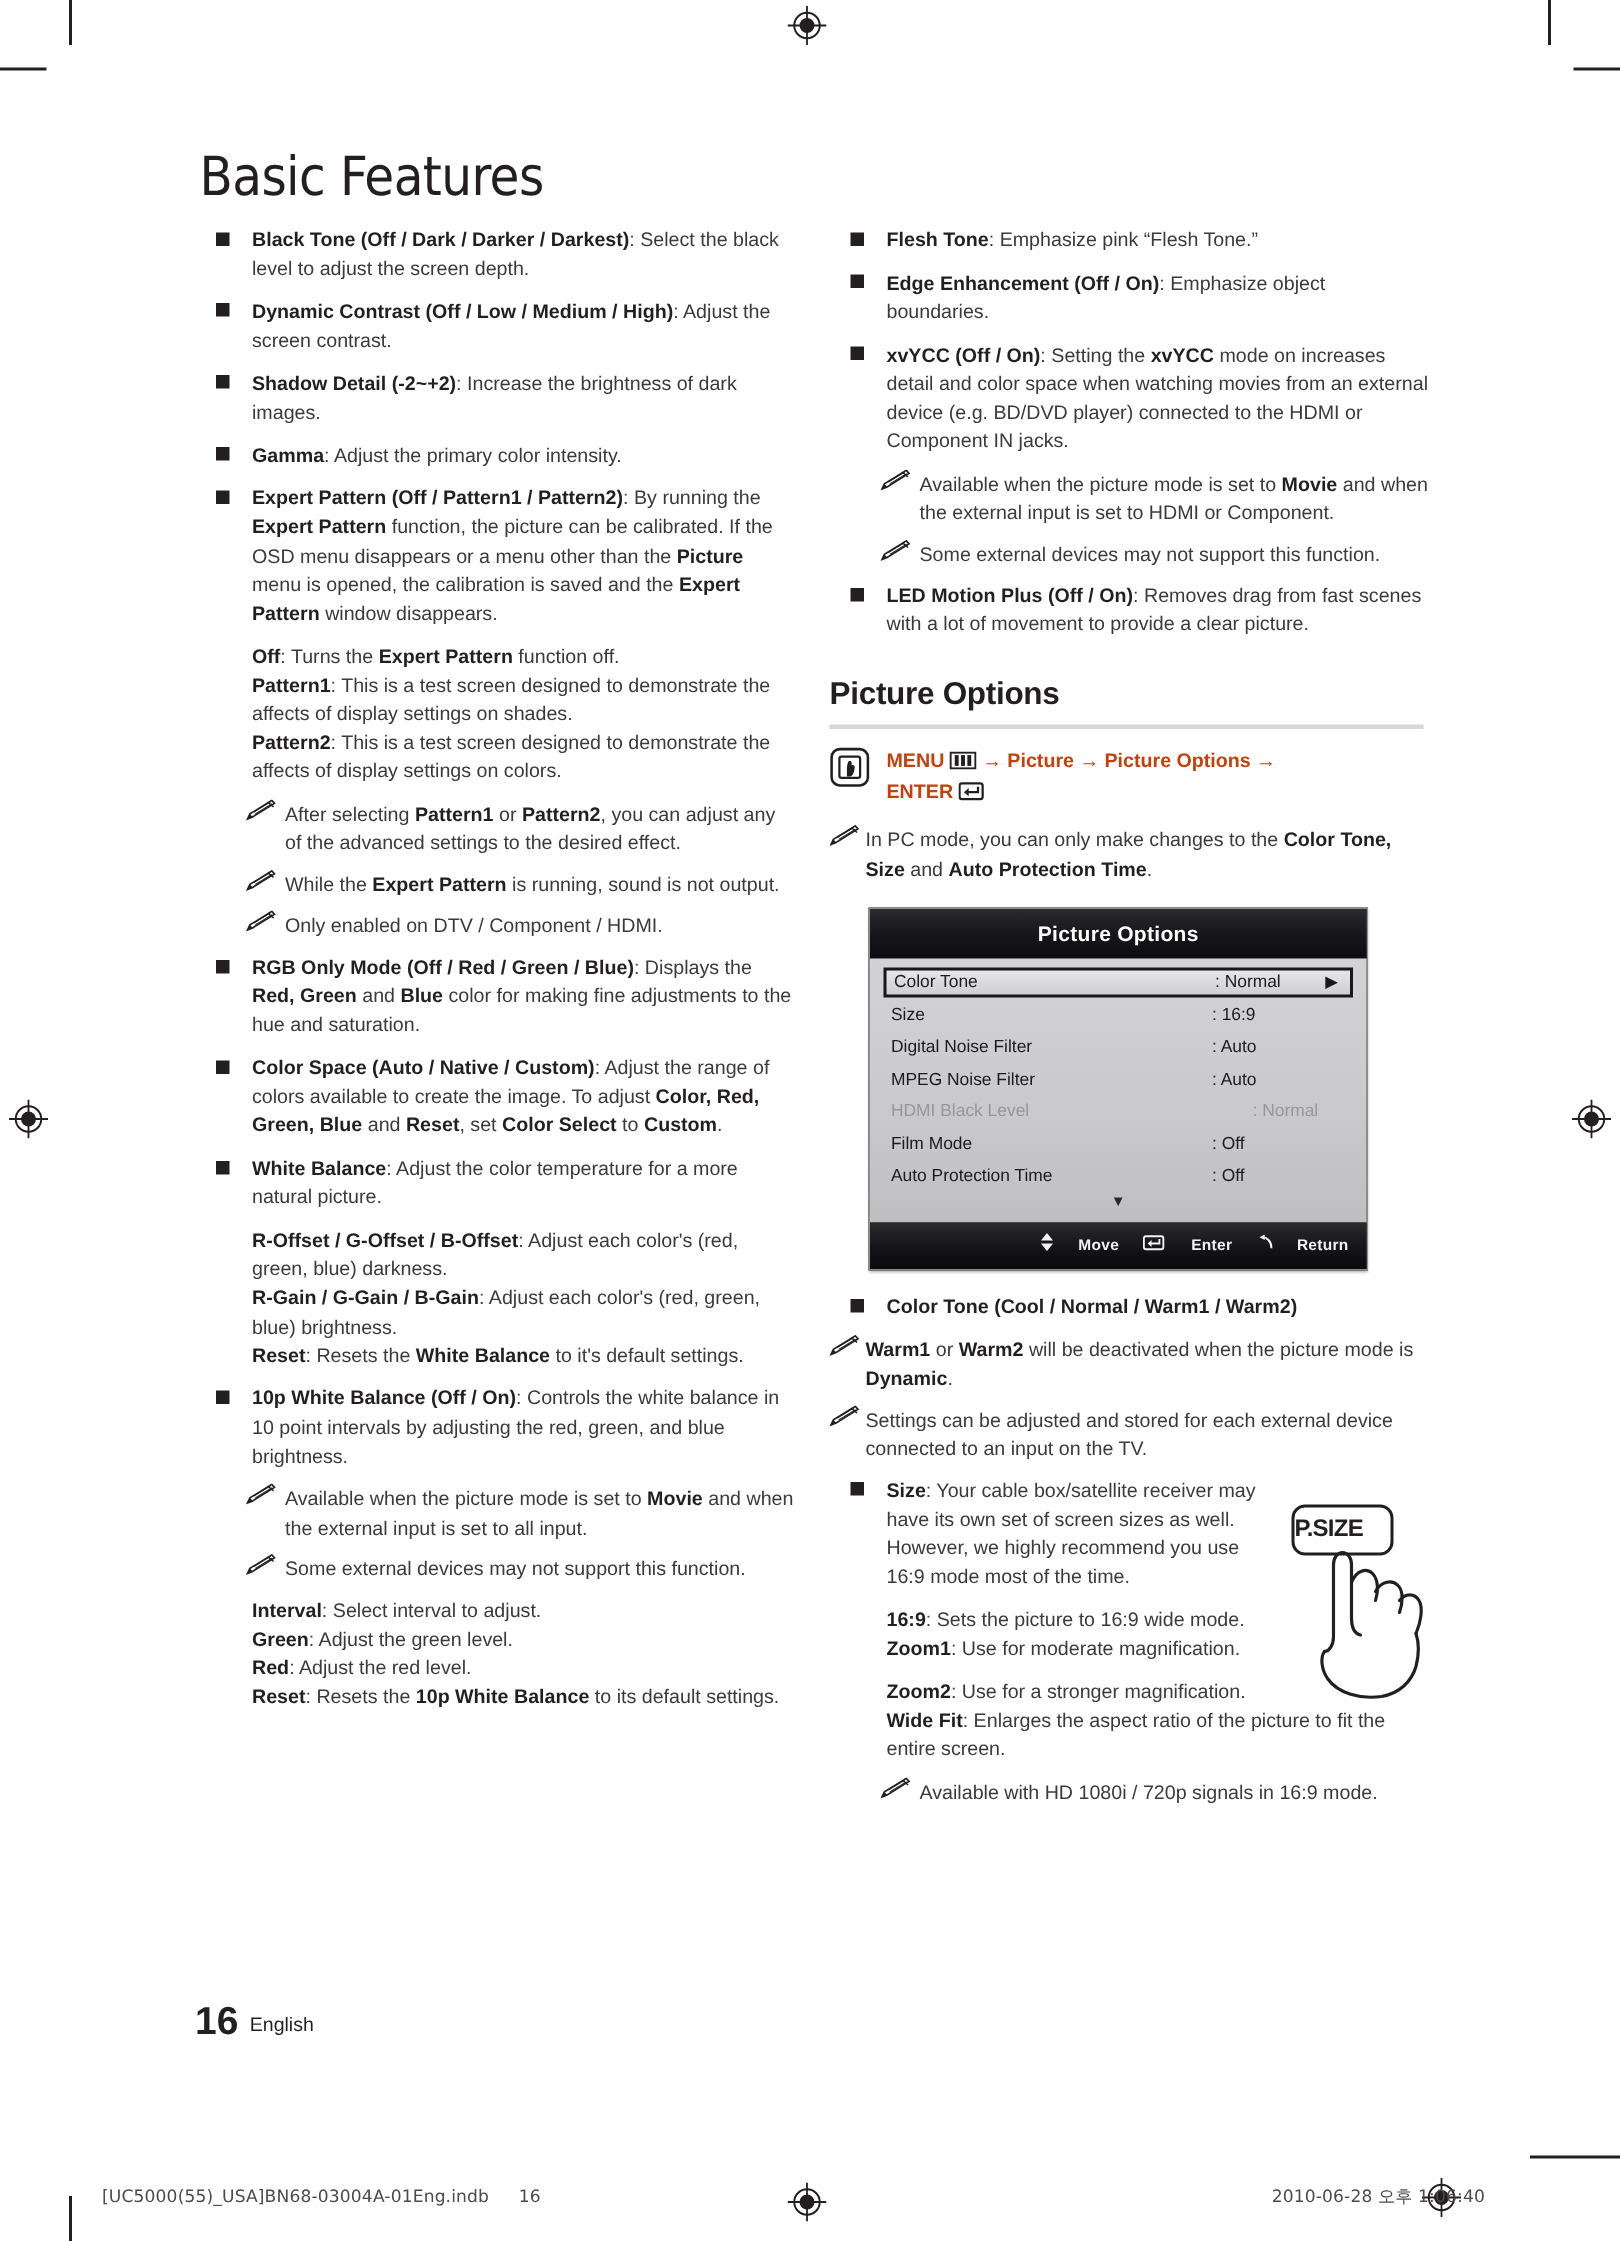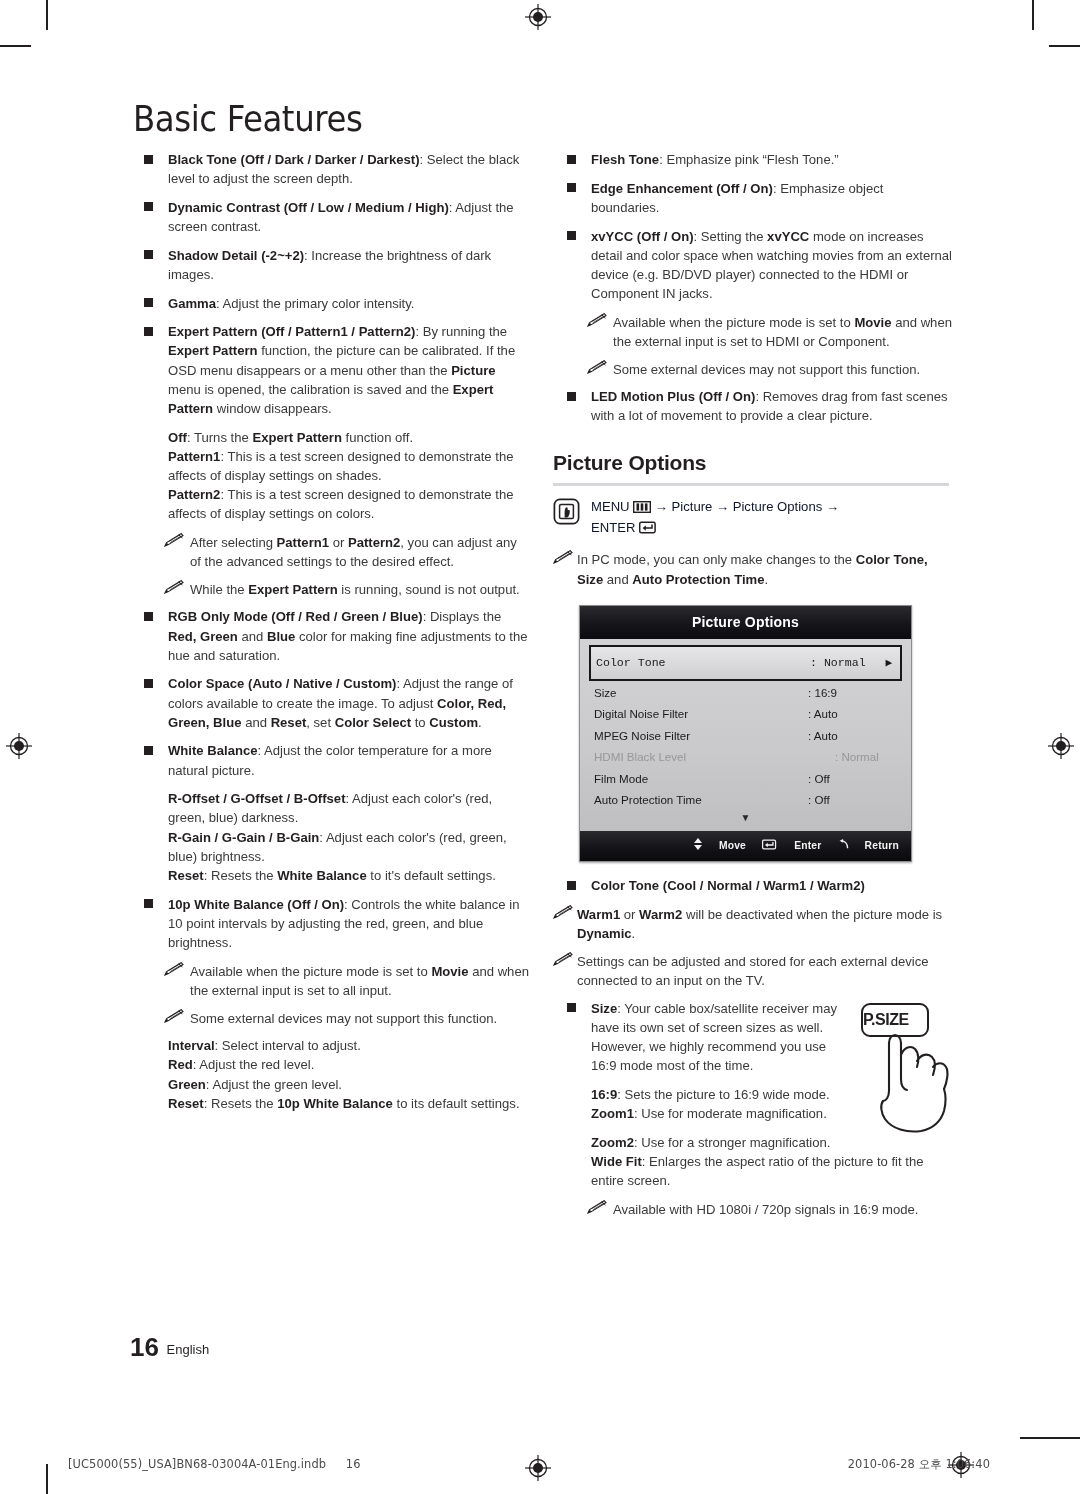--- a/index.html
+++ b/index.html
@@ -99,22 +99,22 @@
     background: #d7d7d9;
     width: 396px;
     margin-bottom: 12px;
   }
 
   
   .path {
     position: relative;
     padding-left: 38px;
     margin-bottom: 11px;
-    font-weight: normal;
-    color: #0f172a;
+    font-weight: bold;
+    color: #c2410c;
     line-height: 1.42;
   }
   .path .remote-ic {
     position: absolute;
     left: 0px; top: 0px;
     width: 27px; height: 27px;
   }
   .glyph-menu, .glyph-enter {
     display: inline-block;
     vertical-align: -2px;
@@ -147,24 +147,23 @@
     display: flex;
     align-items: center;
     height: 21.5px;
     padding: 0 4px 0 5px;
   }
   .osd-row .k { width: 170px; }
   .osd-row .v { flex: 1; margin-left: 44px; }
   .osd-row.sel {
     border: 2px solid #18181a;
     background: linear-gradient(180deg,#e6e6e8,#cfcfd1);
-    height: 36px;
+    height: 20px;
     margin: 0 0 1px 0;
     position: relative;
-    font-family: Liberation Mono, monospace;
   }
   .osd-row.sel .arrow {
     position: absolute; right: 8px; top: 50%;
     transform: translateY(-50%);
     font-size: 11px; color:#18181a;
   }
   .osd-row.dim { color: #97979a; gap: 27px; }
   .osd-down {
     text-align: center;
     font-size: 10px;
@@ -296,20 +295,27 @@
     <path d="M2.8 9.8 L4.4 11.5 L1.1 12.9 z" fill="#231f20"></path>
     <path d="M5.2 8.4 L16.4 1.6 M6.2 9.6 L17.4 2.8" stroke="#231f20" stroke-width=".7" fill="none"></path>
   </svg></span><span>After selecting <b>Pattern1</b> or <b>Pattern2</b>, you can adjust any of the advanced settings to the desired effect.</span></div>
         <div class="note"><span class="pencil">
   <svg width="20" height="14" viewBox="0 0 20 14">
     <path d="M1 13 L4.4 11.6 L19 2.6 L17.2 0.6 L2.6 9.6 z" fill="none" stroke="#231f20" stroke-width="1.1"></path>
     <path d="M14.6 1.8 L18.4 5.0" fill="none" stroke="#231f20" stroke-width="1"></path>
     <path d="M2.8 9.8 L4.4 11.5 L1.1 12.9 z" fill="#231f20"></path>
     <path d="M5.2 8.4 L16.4 1.6 M6.2 9.6 L17.4 2.8" stroke="#231f20" stroke-width=".7" fill="none"></path>
   </svg></span><span>While the <b>Expert Pattern</b> is running, sound is not output.</span></div>
+        <div class="note"><span class="pencil">
+  <svg width="20" height="14" viewBox="0 0 20 14">
+    <path d="M1 13 L4.4 11.6 L19 2.6 L17.2 0.6 L2.6 9.6 z" fill="none" stroke="#231f20" stroke-width="1.1"></path>
+    <path d="M14.6 1.8 L18.4 5.0" fill="none" stroke="#231f20" stroke-width="1"></path>
+    <path d="M2.8 9.8 L4.4 11.5 L1.1 12.9 z" fill="#231f20"></path>
+    <path d="M5.2 8.4 L16.4 1.6 M6.2 9.6 L17.4 2.8" stroke="#231f20" stroke-width=".7" fill="none"></path>
+  </svg></span><span>Only enabled on DTV / Component / HDMI.</span></div>
         <div class="item"><span class="bullet"></span><span><b>RGB Only Mode (Off / Red / Green / Blue)</b>: Displays the <b>Red, Green</b> and <b>Blue</b> color for making fine adjustments to the hue and saturation.</span></div>
         <div class="item"><span class="bullet"></span><span><b>Color Space (Auto / Native / Custom)</b>: Adjust the range of colors available to create the image. To adjust <b>Color, Red, Green, Blue</b> and <b>Reset</b>, set <b>Color Select</b> to <b>Custom</b>.</span></div>
         <div class="item"><span class="bullet"></span><span><b>White Balance</b>: Adjust the color temperature for a more natural picture.</span></div>
         <div class="sub tight"><span><b>R-Offset / G-Offset / B-Offset</b>: Adjust each color's (red, green, blue) darkness.</span></div>
         <div class="sub tight"><span><b>R-Gain / G-Gain / B-Gain</b>: Adjust each color's (red, green, blue) brightness.</span></div>
         <div class="sub"><span><b>Reset</b>: Resets the <b>White Balance</b> to it's default settings.</span></div>
         <div class="item"><span class="bullet"></span><span><b>10p White Balance (Off / On)</b>: Controls the white balance in 10 point intervals by adjusting the red, green, and blue brightness.</span></div>
         <div class="note"><span class="pencil">
   <svg width="20" height="14" viewBox="0 0 20 14">
     <path d="M1 13 L4.4 11.6 L19 2.6 L17.2 0.6 L2.6 9.6 z" fill="none" stroke="#231f20" stroke-width="1.1"></path>
@@ -318,22 +324,22 @@
     <path d="M5.2 8.4 L16.4 1.6 M6.2 9.6 L17.4 2.8" stroke="#231f20" stroke-width=".7" fill="none"></path>
   </svg></span><span>Available when the picture mode is set to <b>Movie</b> and when the external input is set to all input.</span></div>
         <div class="note"><span class="pencil">
   <svg width="20" height="14" viewBox="0 0 20 14">
     <path d="M1 13 L4.4 11.6 L19 2.6 L17.2 0.6 L2.6 9.6 z" fill="none" stroke="#231f20" stroke-width="1.1"></path>
     <path d="M14.6 1.8 L18.4 5.0" fill="none" stroke="#231f20" stroke-width="1"></path>
     <path d="M2.8 9.8 L4.4 11.5 L1.1 12.9 z" fill="#231f20"></path>
     <path d="M5.2 8.4 L16.4 1.6 M6.2 9.6 L17.4 2.8" stroke="#231f20" stroke-width=".7" fill="none"></path>
   </svg></span><span>Some external devices may not support this function.</span></div>
         <div class="sub tight"><span><b>Interval</b>: Select interval to adjust.</span></div>
+        <div class="sub tight"><span><b>Green</b>: Adjust the green level.</span></div>
         <div class="sub tight"><span><b>Red</b>: Adjust the red level.</span></div>
-        <div class="sub tight"><span><b>Green</b>: Adjust the green level.</span></div>
         <div class="sub tight"><span><b>Reset</b>: Resets the <b>10p White Balance</b> to its default settings.</span></div>
       </div>
 
     <div class="col col-right">
       <div id="right-top">
           <div class="item"><span class="bullet"></span><span><b>Flesh Tone</b>: Emphasize pink “Flesh Tone.”</span></div>
           <div class="item"><span class="bullet"></span><span><b>Edge Enhancement (Off / On)</b>: Emphasize object boundaries.</span></div>
           <div class="item"><span class="bullet"></span><span><b>xvYCC (Off / On)</b>: Setting the <b>xvYCC</b> mode on increases detail and color space when watching movies from an external device (e.g. BD/DVD player) connected to the HDMI or Component IN jacks.</span></div>
           <div class="note"><span class="pencil">
   <svg width="20" height="14" viewBox="0 0 20 14">

